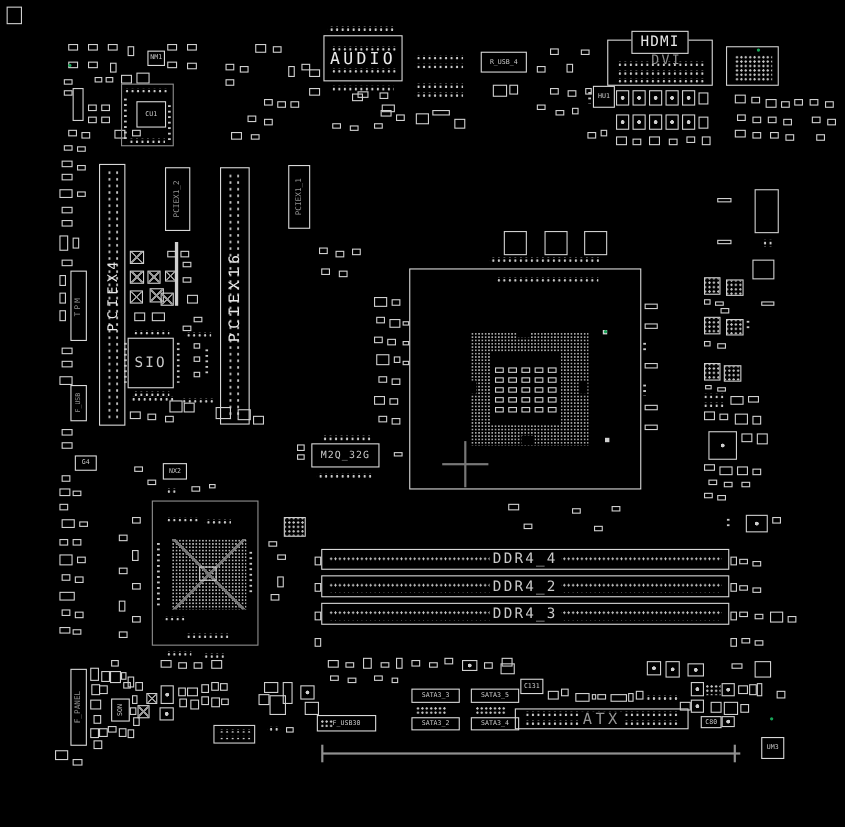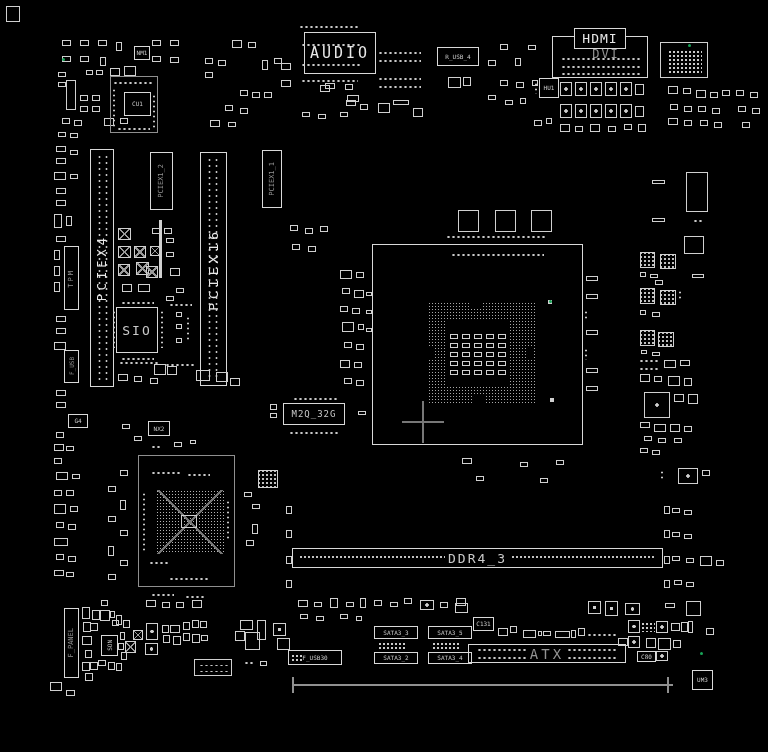--- a/index.html
+++ b/index.html
@@ -52,21 +52,21 @@
       linear-gradient(45deg,transparent 44%,#9a9a9a 44%,#9a9a9a 56%,transparent 56%),
       linear-gradient(135deg,transparent 44%,#9a9a9a 44%,#9a9a9a 56%,transparent 56%);}
   .dec.ch{background:#777;}
   .dec.ru{background:#909090;}
 </style>
 </head>
 <body>
 
 <div class="board">
 
-  <div class="comp flexc" style="left:304px;top:32px;width:72px;height:42px;">
+  <div class="comp flexc" style="left:294px;top:32px;width:72px;height:42px;">
     <span class="lbl bright" style="font-size:15px;letter-spacing:3px;">AUDIO</span>
   </div>
   <div class="comp flexc" style="left:437px;top:47px;width:42px;height:19px;">
     <span class="lbl" style="font-size:6px;">R_USB_4</span>
   </div>
   <div class="comp" style="left:552px;top:36px;width:96px;height:42px;"></div>
   <div class="comp flexc" style="left:574px;top:28px;width:52px;height:21px;background:#000;z-index:3;">
     <span class="lbl bright" style="font-size:13px;letter-spacing:1px;">HDMI</span>
   </div>
   <div class="lbl dimtxt flexc" style="position:absolute;left:584px;top:46px;width:44px;height:16px;font-size:12px;letter-spacing:2px;">DVI</div>
@@ -117,20 +117,28 @@
   </div>
 
   <div class="comp" style="left:372px;top:244px;width:211px;height:201px;">
     <div class="pin-grid"></div>
   </div>
 
   <div class="comp dim" style="left:138px;top:455px;width:97px;height:132px;">
     <div class="bga"></div>
   </div>
 
+  <div class="comp flexc" style="left:292px;top:499px;width:371px;height:19px;">
+    <div class="dimm-pins"></div>
+    <span class="lbl" style="font-size:13px;letter-spacing:2px;background:#000;padding:0 3px;">DDR4_4</span>
+  </div>
+  <div class="comp flexc" style="left:292px;top:523px;width:371px;height:20px;">
+    <div class="dimm-pins"></div>
+    <span class="lbl" style="font-size:13px;letter-spacing:2px;background:#000;padding:0 3px;">DDR4_2</span>
+  </div>
   <div class="comp flexc" style="left:292px;top:548px;width:371px;height:20px;">
     <div class="dimm-pins"></div>
     <span class="lbl" style="font-size:13px;letter-spacing:2px;background:#000;padding:0 3px;">DDR4_3</span>
   </div>
 
   <div class="comp flexc" style="left:64px;top:608px;width:15px;height:70px;">
     <span class="lbl dimtxt vlbl" style="font-size:7px;">F_PANEL</span>
   </div>
   <div class="comp flexc" style="left:101px;top:635px;width:17px;height:21px;">
     <span class="lbl vlbl" style="font-size:6px;">SON</span>

